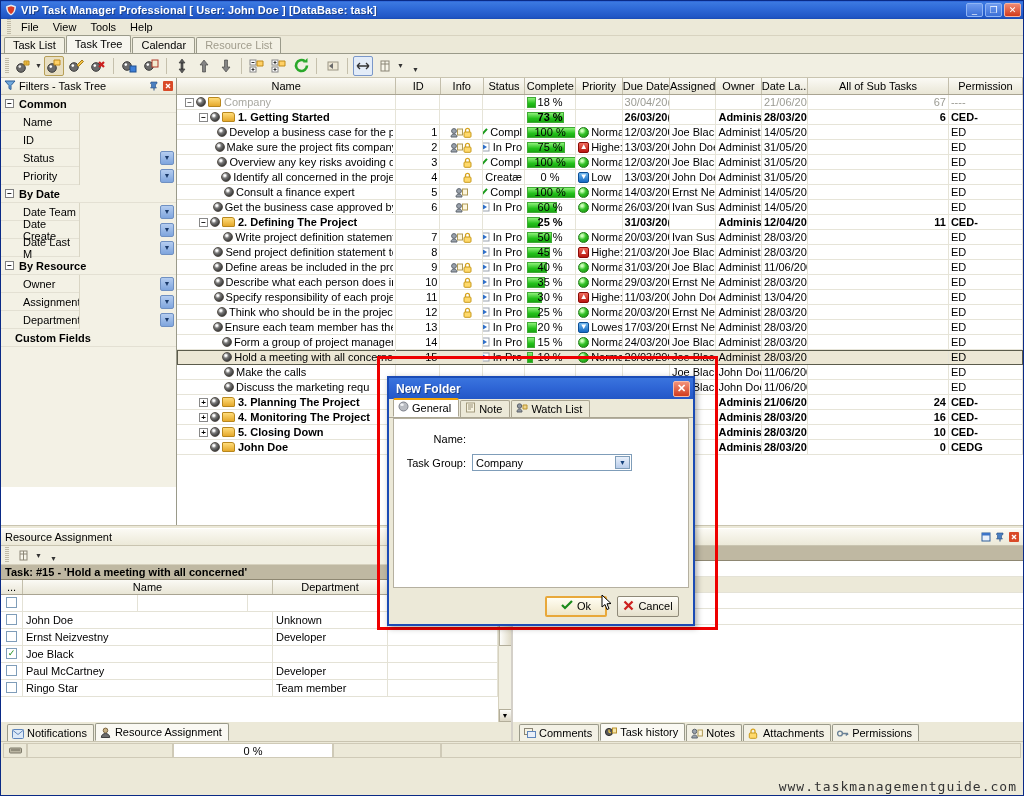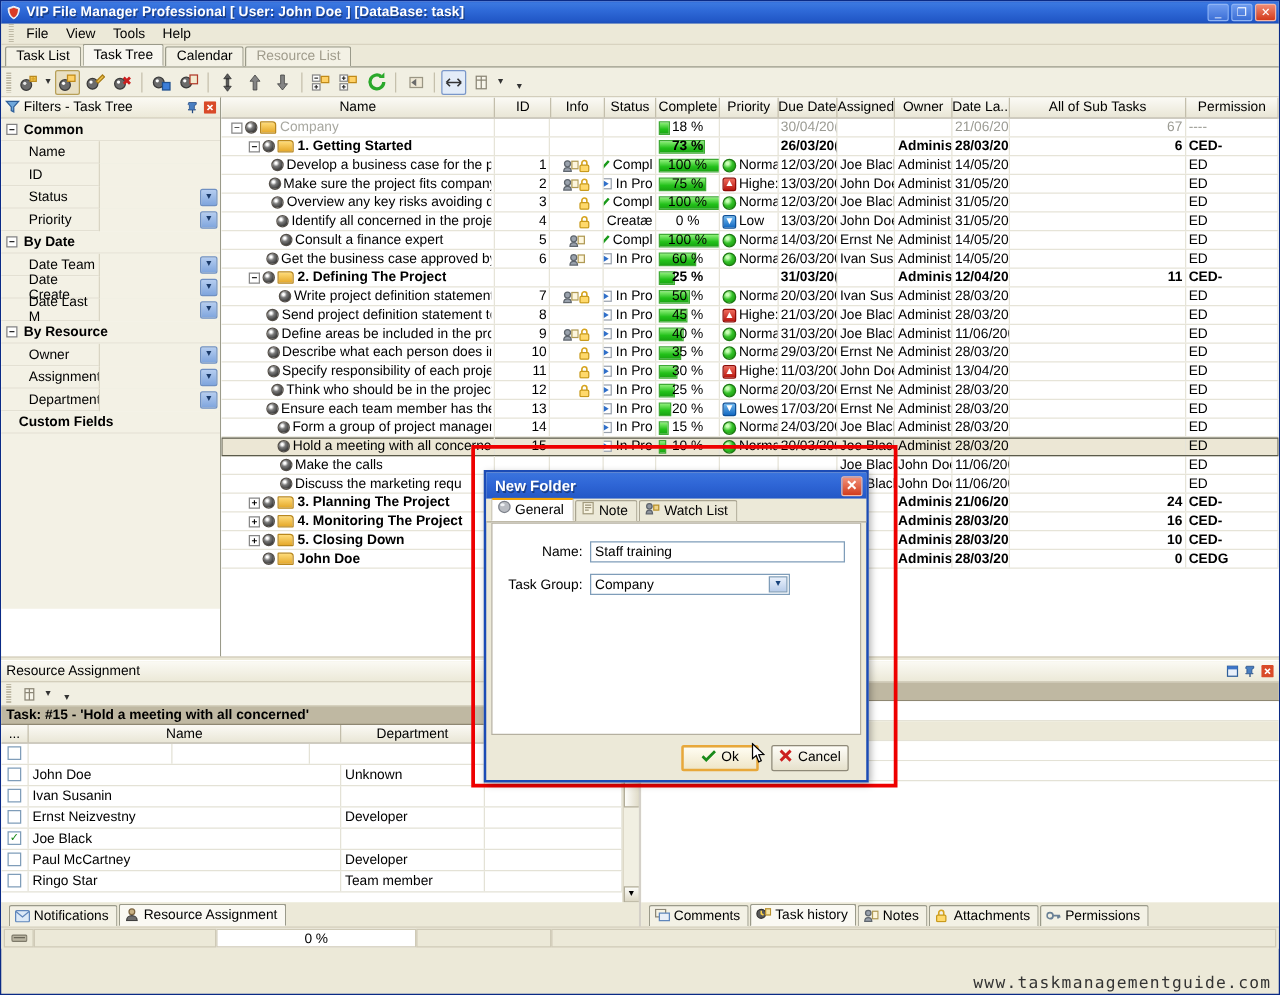--- a/index.html
+++ b/index.html
@@ -396,21 +396,21 @@
 
 <div id="app">
 
   <div class="titlebar">
     <span class="tb-icon">
       <svg width="12" height="12" viewBox="0 0 12 12">
           <path d="M6 1 L10.5 2.5 C10.5 7 8.5 10 6 11 C3.5 10 1.5 7 1.5 2.5 Z" fill="#e8e8e8" stroke="#ffffff" stroke-width=".7"></path>
           <path d="M6 2.2 L9.4 3.3 C9.4 6.8 7.9 9.1 6 9.9 C4.1 9.1 2.6 6.8 2.6 3.3 Z" fill="#d93b26"></path>
         </svg>
     </span>
-    <span class="tb-text">VIP File Manager Professional [ User: John Doe ] [DataBase: task]</span>
+    <span class="tb-text">VIP Task Manager Professional [ User: John Doe ] [DataBase: task]</span>
     <span class="win-btns">
       <span class="win-btn">_</span>
       <span class="win-btn">❐</span>
       <span class="win-btn close">✕</span>
     </span>
   </div>
 
   <div class="menubar">
     <span class="grip"></span>
     <span class="mi">File</span>
@@ -1574,28 +1574,20 @@
                   <span class="cbx"></span>
                 </div>
                 <div class="rc" style="width:250px">John Doe</div>
                 <div class="rc" style="width:115px">Unknown</div>
                 <div class="rc" style="width:110px">Unknown</div>
               </div>
               <div class="rrow">
                 <div class="rc" style="width:22px;padding-left:0">
                   <span class="cbx"></span>
                 </div>
-                <div class="rc" style="width:250px">Ivan Susanin</div>
-                <div class="rc" style="width:115px"></div>
-                <div class="rc" style="width:110px"></div>
-              </div>
-              <div class="rrow">
-                <div class="rc" style="width:22px;padding-left:0">
-                  <span class="cbx"></span>
-                </div>
                 <div class="rc" style="width:250px">Ernst Neizvestny</div>
                 <div class="rc" style="width:115px">Developer</div>
                 <div class="rc" style="width:110px"></div>
               </div>
               <div class="rrow">
                 <div class="rc" style="width:22px;padding-left:0">
                   <span class="cbx">✓</span>
                 </div>
                 <div class="rc" style="width:250px">Joe Black</div>
                 <div class="rc" style="width:115px"></div>
@@ -1765,21 +1757,20 @@
               <path d="M1 10c0-2 1-3 2.5-3S6 8 6 10z" fill="#8f96a0" stroke="#5d636b"></path>
               <path d="M7 3h4v4h-4z" fill="#f0d58a" stroke="#b8912e"></path>
             </svg>
         </span>
         <span>Watch List</span>
       </span>
     </div>
     <div class="dlg-body">
       <div class="dfield">
         <span class="lab">Name:</span>
-        <span class="dinput">Staff training</span>
       </div>
       <div class="dfield">
         <span class="lab">Task Group:</span>
         <span class="dselect">
           <span>Company</span>
           <span class="arr">▼</span>
         </span>
       </div>
     </div>
     <div class="dlg-foot">

